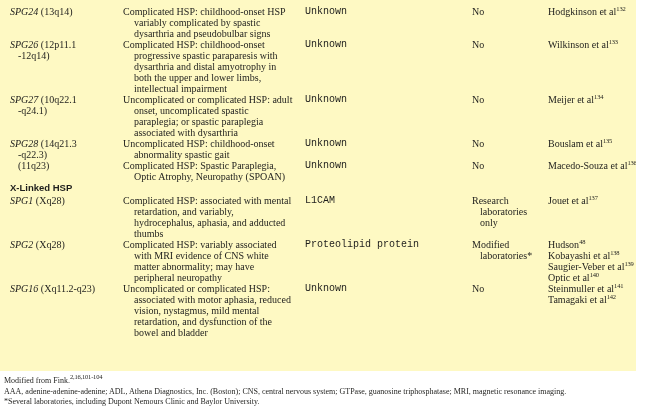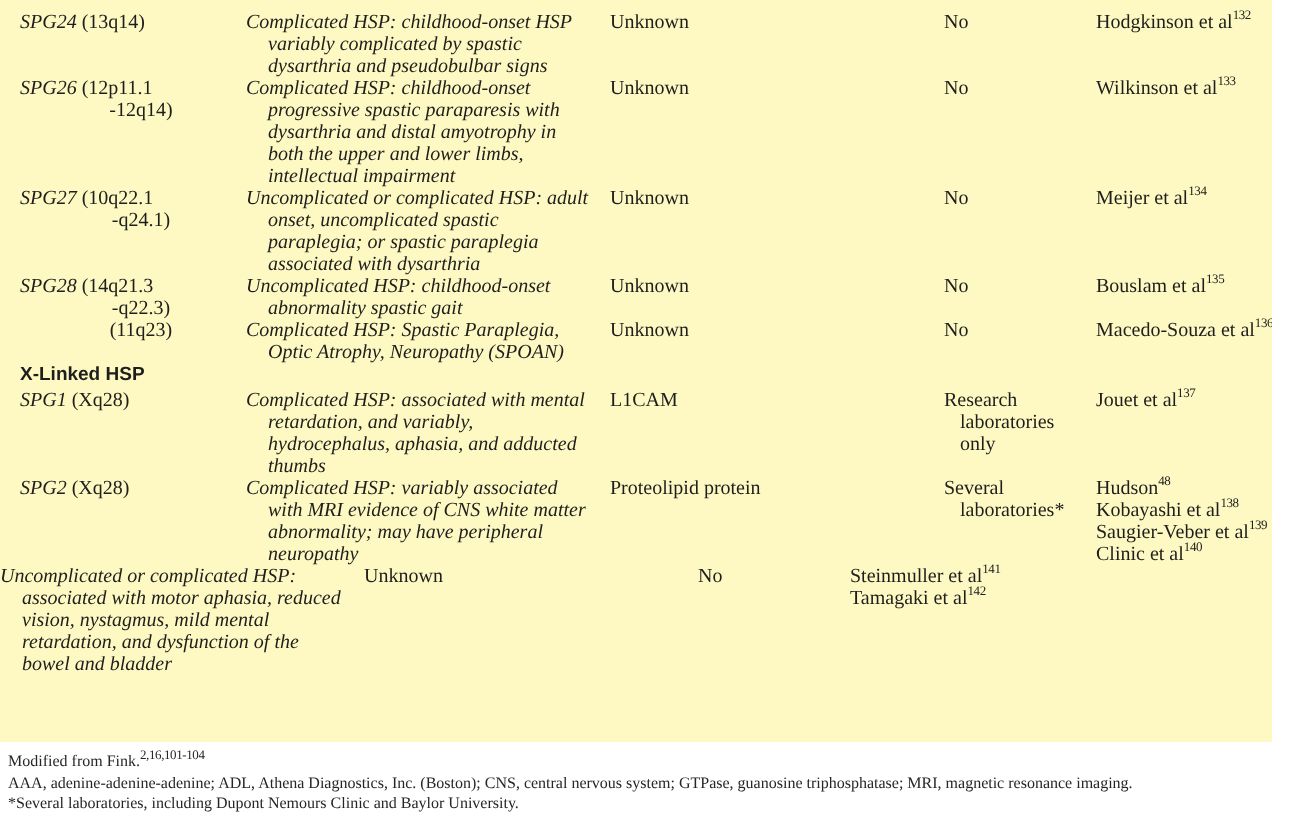--- a/index.html
+++ b/index.html
@@ -23,36 +23,36 @@
     align-items:flex-start;
     font-size:10px;
     line-height:11px;
   }
   .c1{
     box-sizing:border-box;
     width:123px;
     padding-left:10px;
     flex:0 0 auto;
   }
-  .locus-l2{padding-left:8px;text-align:center;}
+  .locus-l2{padding-left:8px;}
   .gene{font-style:italic;}
   .c2{
     box-sizing:border-box;
     width:182px;
     padding-left:11px;
     padding-right:10px;
     text-indent:-11px;
     flex:0 0 auto;
-    font-style:italic;
   }
   .c3{
     box-sizing:border-box;
     width:167px;
     padding-right:6px;
     flex:0 0 auto;
+    font-family:Liberation Mono, monospace;
   }
   .c4{
     box-sizing:border-box;
     width:76px;
     padding-left:8px;
     padding-right:4px;
     text-indent:-8px;
     flex:0 0 auto;
   }
   .c5{flex:1 1 auto; min-width:0;}
@@ -160,29 +160,33 @@
             <div class="ref-line"><span>Jouet et al</span><sup>137</sup></div>
           </div>
   </div>
         <div class="trow">
     <div class="c1">
       <div class="locus-l1"><span class="gene">SPG2</span><span class="locus-rest"> (Xq28)</span></div>
 
     </div>
     <div class="c2">Complicated HSP: variably associated with MRI evidence of CNS white matter abnormality; may have peripheral neuropathy</div>
     <div class="c3">Proteolipid protein</div>
-    <div class="c4">Several laboratories*</div>
+    <div class="c4">Modified laboratories*</div>
     <div class="c5">
             <div class="ref-line"><span>Hudson</span><sup>48</sup></div>
             <div class="ref-line"><span>Kobayashi et al</span><sup>138</sup></div>
             <div class="ref-line"><span>Saugier-Veber et al</span><sup>139</sup></div>
-            <div class="ref-line"><span>Clinic et al</span><sup>140</sup></div>
-          </div>
-  </div>
-        <div class="trow">
+            <div class="ref-line"><span>Optic et al</span><sup>140</sup></div>
+          </div>
+  </div>
+        <div class="trow">
+    <div class="c1">
+      <div class="locus-l1"><span class="gene">SPG16</span><span class="locus-rest"> (Xq11.2-q23)</span></div>
+
+    </div>
     <div class="c2">Uncomplicated or complicated HSP: associated with motor aphasia, reduced vision, nystagmus, mild mental retardation, and dysfunction of the bowel and bladder</div>
     <div class="c3">Unknown</div>
     <div class="c4">No</div>
     <div class="c5">
             <div class="ref-line"><span>Steinmuller et al</span><sup>141</sup></div>
             <div class="ref-line"><span>Tamagaki et al</span><sup>142</sup></div>
           </div>
   </div>
       </div>
   </div>

